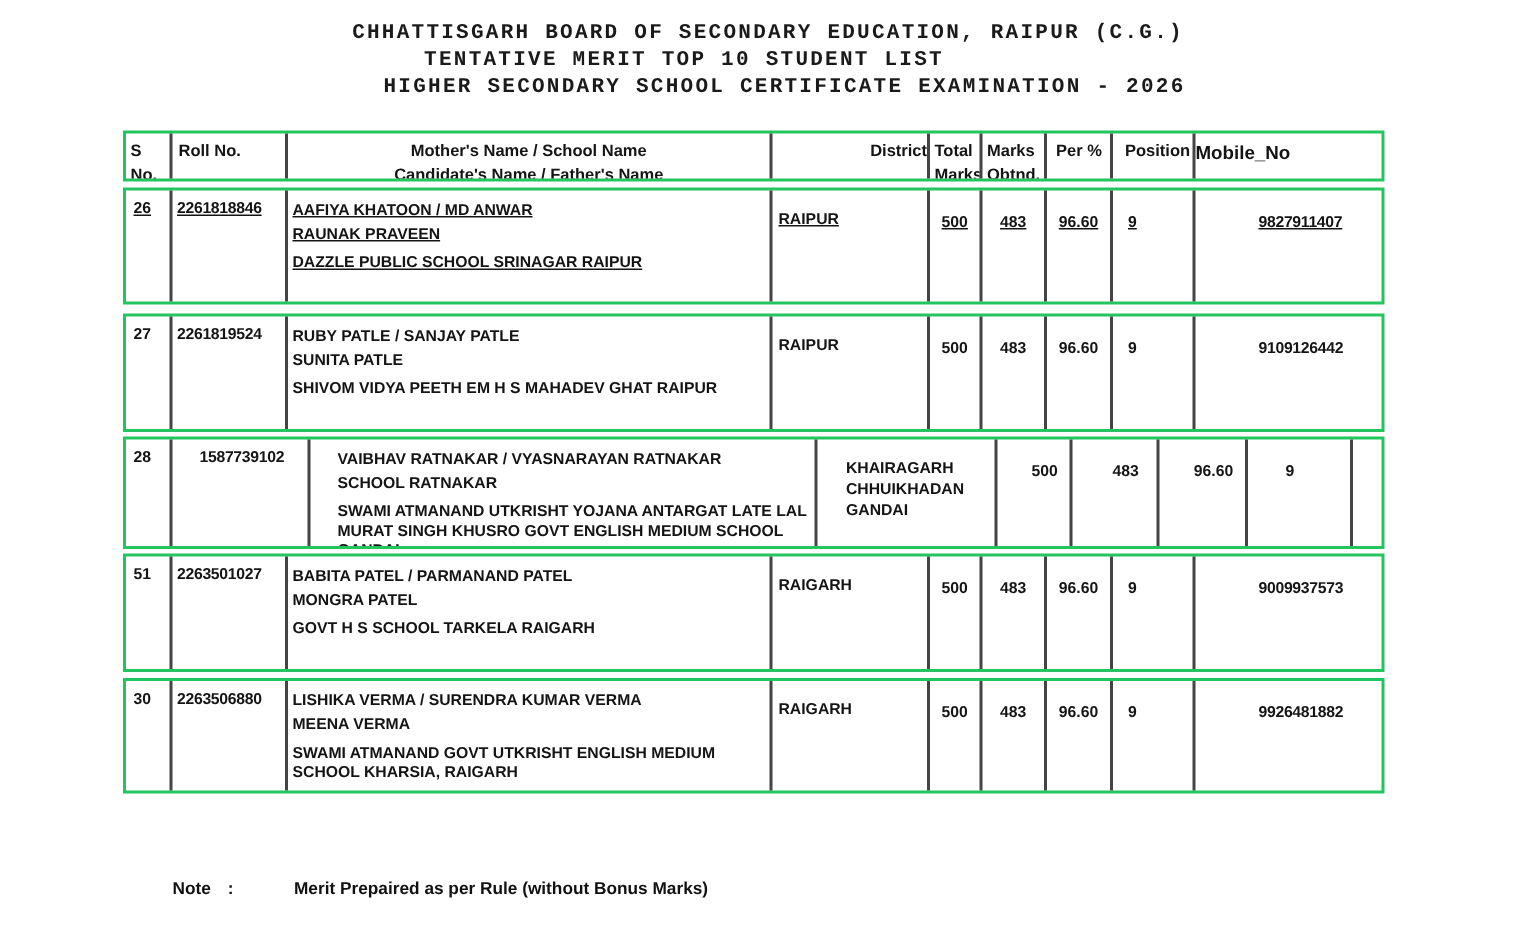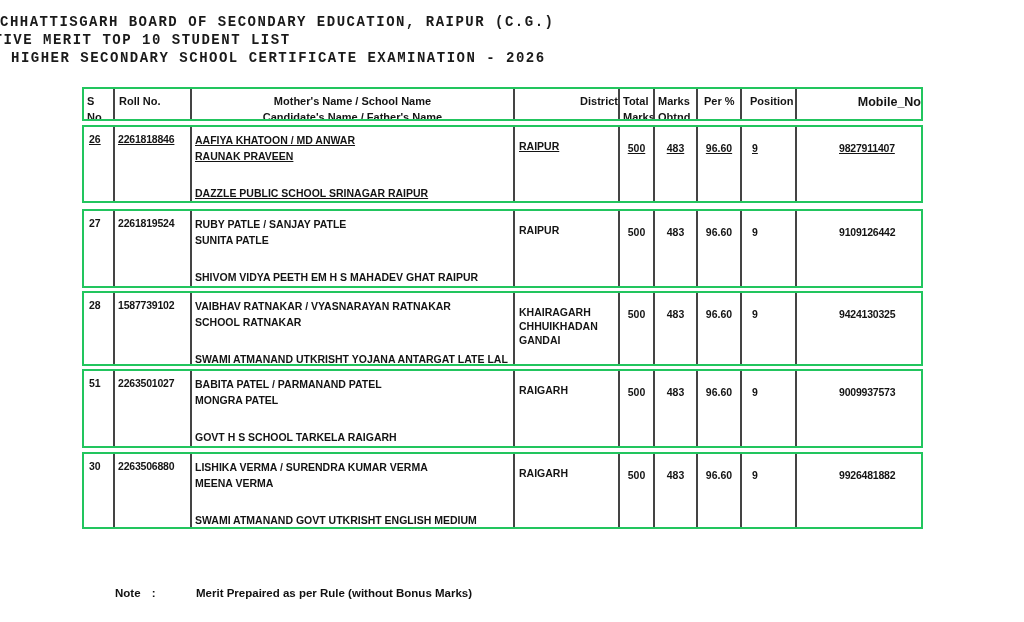--- a/index.html
+++ b/index.html
@@ -2,21 +2,21 @@
 <html><head>
 <meta charset="utf-8">
 <style>
   html,body{margin:0;padding:0;background:#ffffff;}
   .page{
     position:relative;width:1024px;height:622px;background:#ffffff;
     color:#141414;font-family:"Liberation Sans",sans-serif;overflow:hidden;
   }
   
   .title-block{
-    position:absolute;top:13px;left:0;width:1024px;
+    position:absolute;top:13px;left:0;width:1024px;text-align:center;
     font-family:"Liberation Mono",monospace;font-weight:bold;
     font-size:14px;letter-spacing:1.5px;line-height:18px;color:#1a1a1a;
   }
   .title-line2{transform:translateX(-56px);}
   .title-line3{transform:translateX(11px);}
 
   
   .mtable{position:absolute;left:82px;top:87px;width:841px;}
   .gridbox{
     display:grid;box-sizing:border-box;width:841px;
@@ -29,35 +29,35 @@
   
   .thead{height:34px;font-size:11px;font-weight:bold;}
   .thead .cell{padding-top:4px;line-height:16px;}
   .th-sno{padding-left:3px;}
   .th-roll{padding-left:4px;}
   .th-name{text-align:center;}
   .th-district{text-align:right;}
   .th-total,.th-marks{padding-left:3px;}
   .th-per{padding-left:6px;}
   .th-pos{padding-left:8px;}
-  .th-mobile{text-align:right;font-size:12.5px;padding-top:5px !important;}
+  .th-mobile{text-align:left;font-size:12.5px;padding-top:5px !important;}
 
   
   .row{font-weight:bold;font-size:10.5px;}
   .row-0{margin-top:4px;height:78px;text-decoration:underline;}
   .row-1{margin-top:6px;height:79px;}
-  .row-2{margin-top:3px;height:75px;}
+  .row-2{margin-top:3px;height:75px;gap:15px;}
   .row-3{margin-top:3px;height:79px;}
   .row-4{margin-top:4px;height:77px;}
 
   .c-sno{padding:6px 0 0 5px;}
   .c-roll{padding:6px 0 0 3px;letter-spacing:-0.2px;}
   .c-name{padding:5px 4px 0 3px;line-height:16px;}
   .c-name .line{display:block;}
-  .c-name .school{margin-top:23px;line-height:13px;}
+  .c-name .school{margin-top:5px;line-height:13px;}
   .c-district{padding:12px 4px 0 4px;line-height:14px;}
   .c-total,.c-marks,.c-per{padding-top:15px;text-align:center;}
   .c-pos{padding:15px 0 0 10px;}
   .c-mobile{padding:15px 0 0 42px;letter-spacing:-0.2px;}
 
   
   .note{position:absolute;top:587px;left:115px;font-weight:bold;font-size:11.5px;color:#111;}
   .note-label{display:inline-block;width:81px;word-spacing:8px;}
 </style>
 </head>

